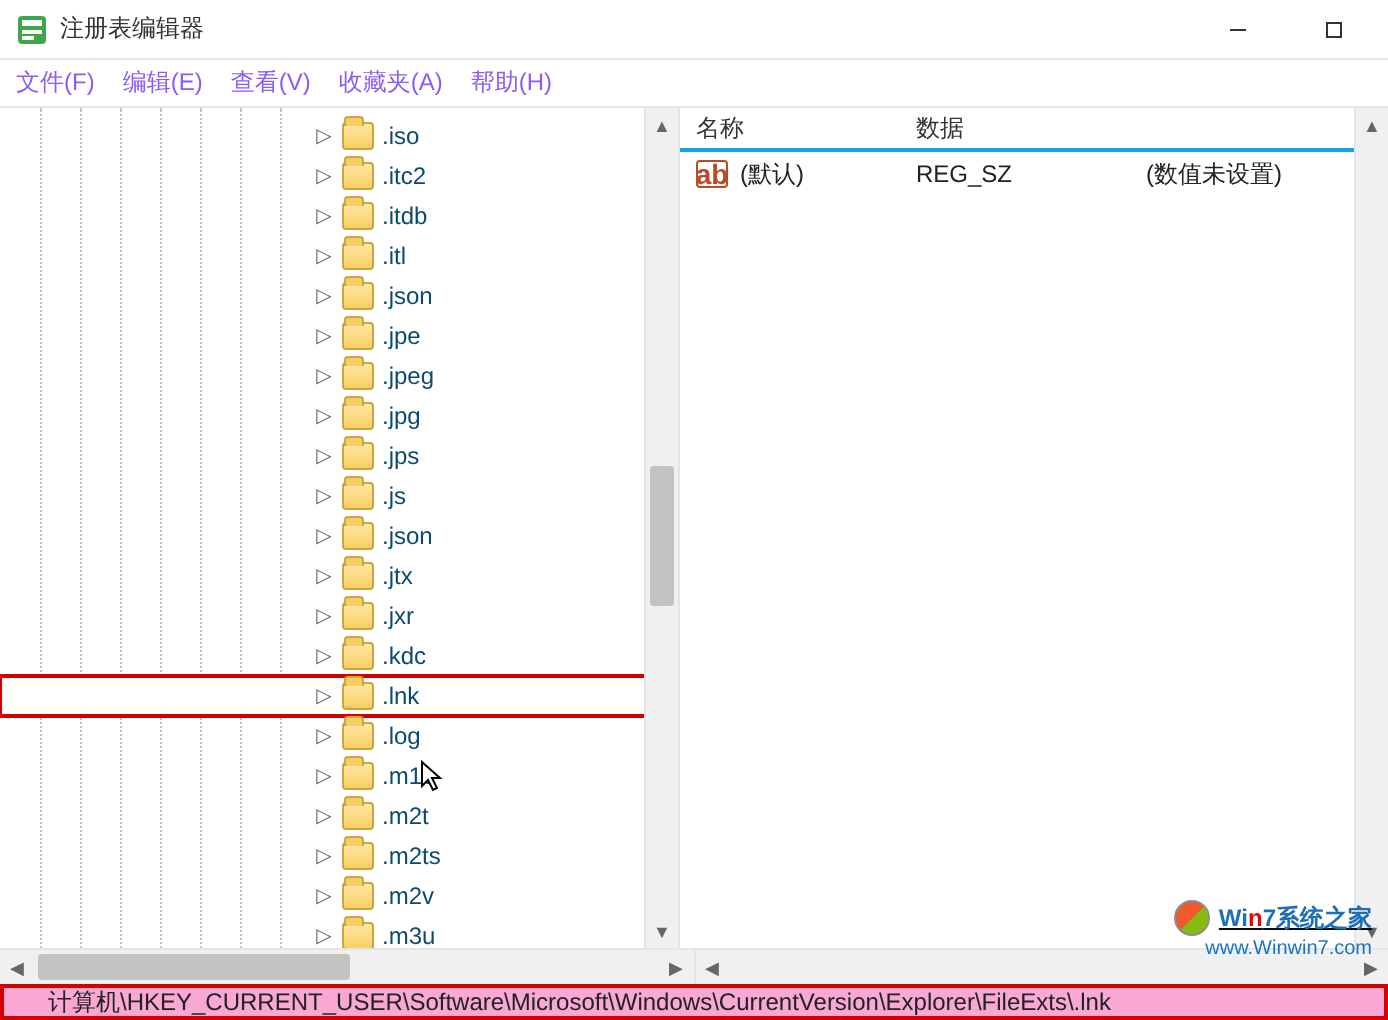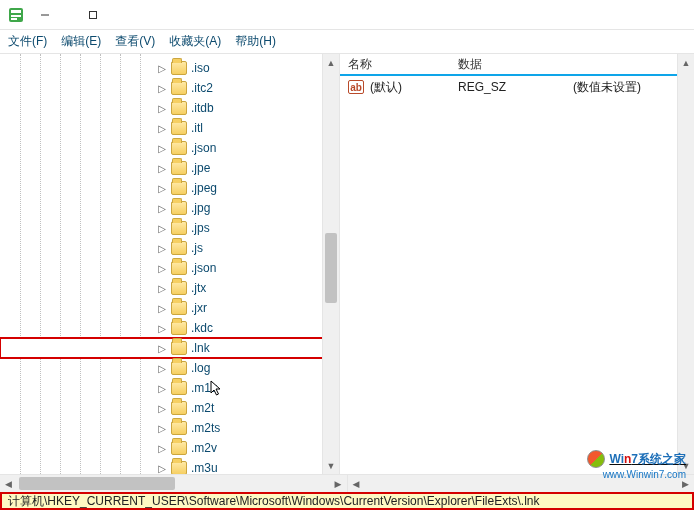--- a/index.html
+++ b/index.html
@@ -4,21 +4,21 @@
 <style>
 * { margin: 0; padding: 0; box-sizing: border-box; font-family: "Microsoft YaHei", "Segoe UI", sans-serif; font-size: 12px; }
 html, body { width: 694px; height: 510px; background: #fff; overflow: hidden; position: relative; }
 
 .titlebar { height: 30px; display: flex; align-items: center; padding: 0 8px; border-bottom: 1px solid #e5e5e5; background: #fff; }
 .titlebar .app-icon { width: 16px; height: 16px; margin-right: 6px; }
 .titlebar .title { flex: 1; color: #333; }
 .title-buttons { display: flex; gap: 18px; padding-right: 4px; }
 .title-btn { width: 30px; height: 20px; display: flex; align-items: center; justify-content: center; color: #333; cursor: default; }
 
-.menubar { height: 24px; display: flex; align-items: center; padding: 0 8px; gap: 14px; background: #fff; border-bottom: 1px solid #e5e5e5; color: #0c4a6e; }
+.menubar { height: 24px; display: flex; align-items: center; padding: 0 8px; gap: 14px; background: #fff; border-bottom: 1px solid #e5e5e5; color: #8b5cf6; }
 .menubar span { cursor: default; }
 
 .body { display: flex; height: calc(510px - 30px - 24px - 18px - 18px); position: relative; }
 
 .tree-pane { width: 340px; overflow: hidden; position: relative; border-right: 1px solid #e5e5e5; }
 .tree-gutters { position: absolute; inset: 0; pointer-events: none; }
 .tree-gutters .g { position: absolute; top: 0; bottom: 0; border-left: 1px dotted #c0c0c0; }
 .tree-list { position: absolute; left: 0; right: 0; top: 0; padding-top: 4px; }
 .tree-item { height: 20px; display: flex; align-items: center; padding-left: 157px; gap: 4px; white-space: nowrap; }
 .tree-item .expander { width: 10px; height: 10px; display: inline-flex; align-items: center; justify-content: center; color: #666; font-size: 10px; }
@@ -32,52 +32,53 @@
 .values-header { display: flex; height: 22px; align-items: center; border-bottom: 2px solid #0ea5e9; background: #fff; }
 .values-header .col { padding: 0 8px; color: #333; }
 .values-header .col.n { width: 110px; }
 .values-header .col.t { width: 115px; }
 .values-header .col.d { flex: 1; }
 .value-row { display: flex; height: 22px; align-items: center; }
 .value-row .cell { padding: 0 8px; color: #222; display: flex; align-items: center; gap: 6px; }
 .value-row .cell.n { width: 110px; }
 .value-row .cell.t { width: 115px; }
 .value-row .cell.d { flex: 1; }
-.val-icon { width: 16px; height: 14px; background: #fff; border: 1px solid #b94a2a; color: #b94a2a; font-size: 10px; font-weight: bold; display: flex; align-items: center; justify-content: center; border-radius: 2px; }
+.val-icon { width: 16px; height: 14px; background: #fff; border: 1px solid #b94a2a; color: #b94a2a; font-size: 14px; font-weight: bold; display: flex; align-items: center; justify-content: center; border-radius: 2px; }
 
 .vscrollbar { position: absolute; right: 0; top: 0; bottom: 0; width: 17px; background: #f0f0f0; border-left: 1px solid #e5e5e5; }
 .vscrollbar .btn { height: 17px; background: #f0f0f0; display: flex; align-items: center; justify-content: center; color: #666; font-size: 9px; }
 .vscrollbar .track { position: absolute; top: 17px; bottom: 17px; left: 0; right: 0; }
 .vscrollbar .thumb { position: absolute; left: 2px; right: 2px; background: #c2c2c2; border-radius: 2px; }
 .hscrollbar-row { height: 18px; display: flex; border-top: 1px solid #e5e5e5; background: #f0f0f0; }
 .hscroll { flex: 1; position: relative; display: flex; align-items: center; }
 .hscroll .btn { width: 17px; height: 17px; display: flex; align-items: center; justify-content: center; color: #666; font-size: 9px; }
 .hscroll .track { flex: 1; position: relative; height: 17px; }
 .hscroll .thumb { position: absolute; top: 2px; bottom: 2px; background: #c2c2c2; border-radius: 2px; }
 .hscroll.left .thumb { left: 2px; width: 50%; }
 .hscroll-divider { width: 1px; background: #e5e5e5; }
 .hscroll.right .track { background: #f0f0f0; }
-.statusbar { height: 18px; background: #fef9c3; border: 2px solid #d40000; border-radius: 0; display: flex; align-items: center; padding: 0 6px; font-size: 11px; color: #222; white-space: nowrap; overflow: hidden; }
+.statusbar { height: 18px; background: #f9a8d4; border: 2px solid #d40000; border-radius: 0; display: flex; align-items: center; padding: 0 22px; font-size: 11px; color: #222; white-space: nowrap; overflow: hidden; }
 
 .watermark { position: absolute; right: 8px; bottom: 42px; display: flex; align-items: center; gap: 4px; opacity: 0.95; pointer-events: none; text-decoration: underline; }
 .watermark .logo { width: 18px; height: 18px; border-radius: 50%; background: linear-gradient(135deg,#f25022 0 50%,#7fba00 50% 100%); border:1px solid #888; }
 .watermark .txt1 { font-weight: bold; font-size: 14px; color: #1168b5; }
 .watermark .txt1 .res { color: #d40000; }
 .watermark .txt2 { font-size: 10px; color: #0a6fc2; position: absolute; right: 0; bottom: -12px; }
 </style>
 </head>
 <body>
 
 <div class="titlebar">
   <svg class="app-icon" viewBox="0 0 16 16">
       <rect x="1" y="1" width="14" height="14" fill="#3fa74a" rx="2"></rect>
       <rect x="3" y="3" width="10" height="3" fill="#fff"></rect>
       <rect x="3" y="8" width="10" height="2" fill="#fff"></rect>
       <rect x="3" y="11" width="6" height="2" fill="#fff"></rect>
     </svg>
+  <span class="title">注册表编辑器</span>
   <div class="title-buttons">
     <div class="title-btn">
         <svg width="10" height="10" viewBox="0 0 10 10">
           <line x1="1" y1="5" x2="9" y2="5" stroke="#333" stroke-width="1"></line>
         </svg>
       </div>
     <div class="title-btn">
         <svg width="10" height="10" viewBox="0 0 10 10">
           <rect x="1.5" y="1.5" width="7" height="7" fill="none" stroke="#333" stroke-width="1"></rect>
         </svg>

